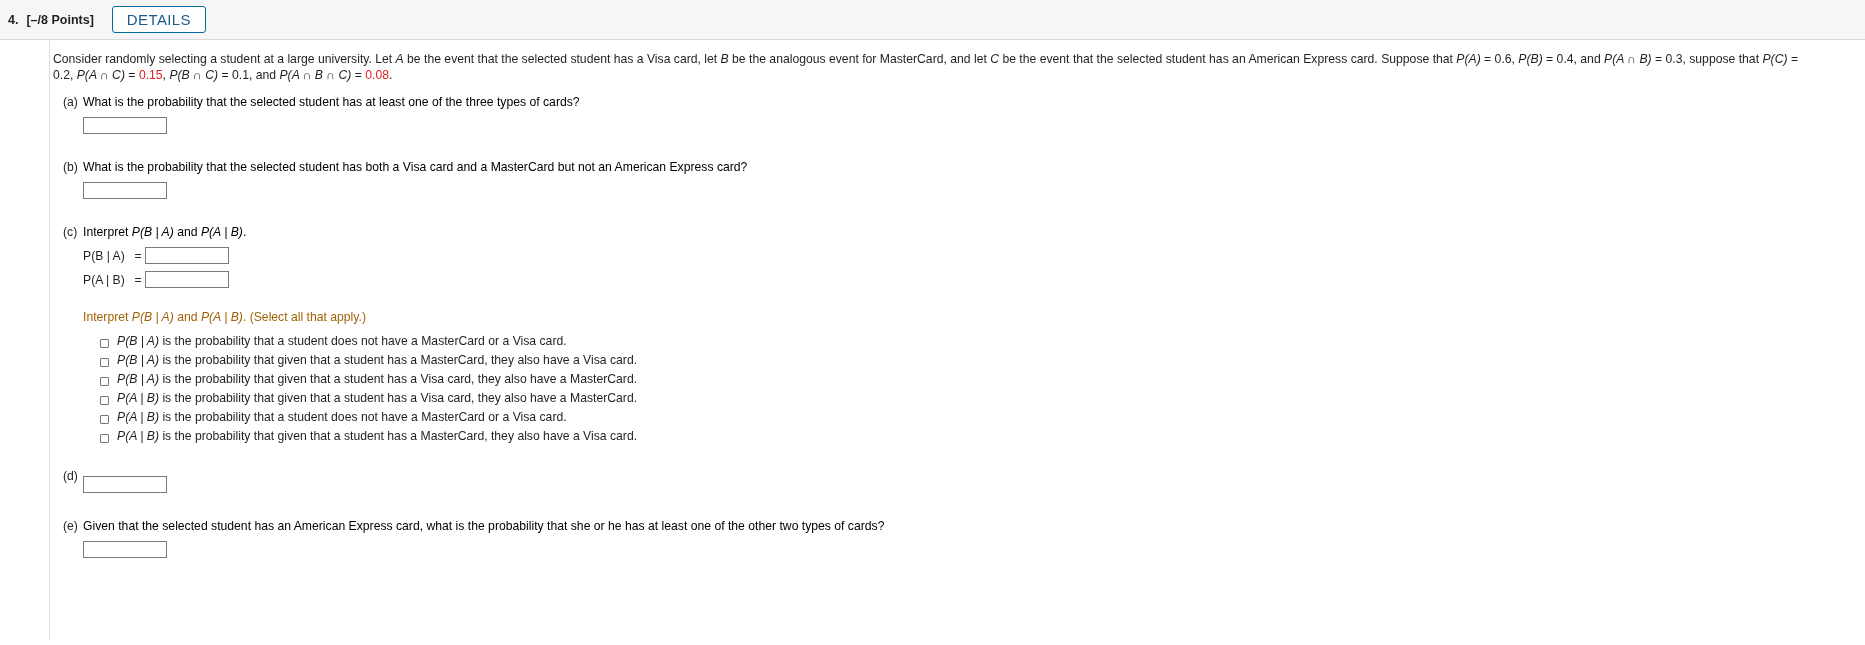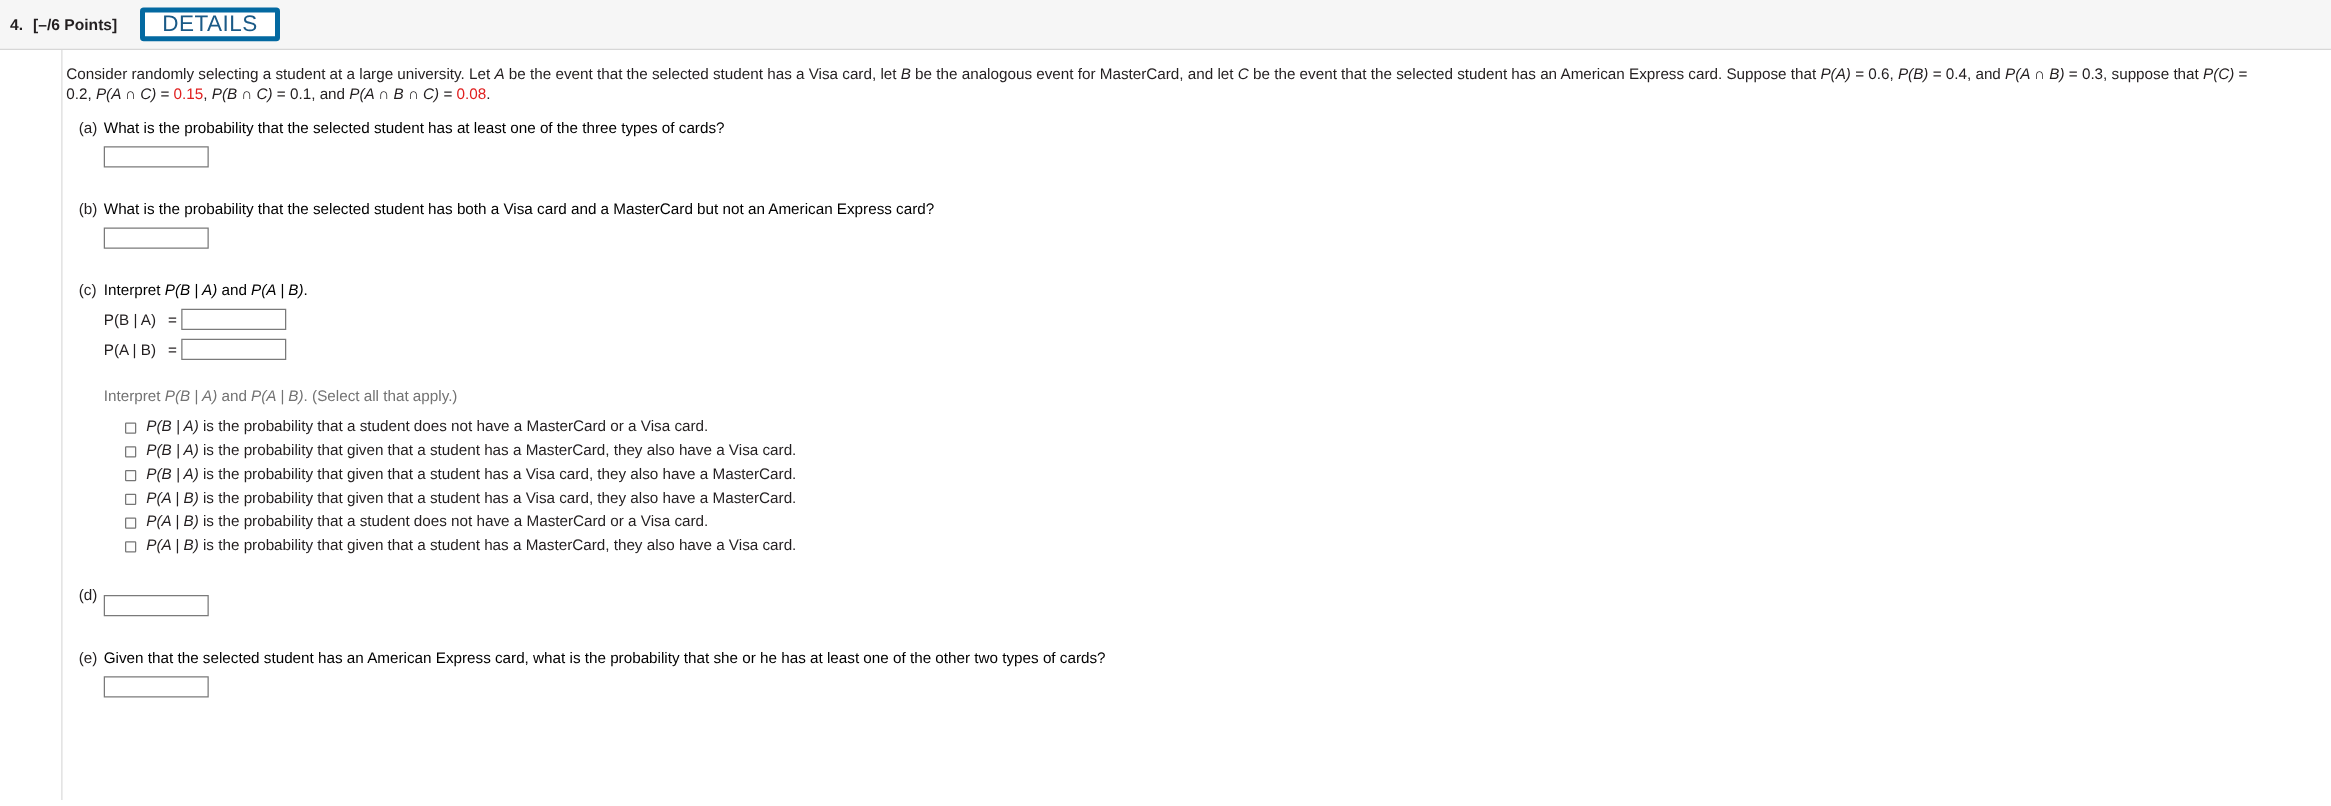--- a/index.html
+++ b/index.html
@@ -41,24 +41,24 @@
     font-size: 12.5px;
     font-weight: bold;
     color: #231f20;
     margin-left: 8px;
     white-space: nowrap;
   }
   .btn {
     display: inline-flex;
     align-items: center;
     justify-content: center;
-    border: 4px solid #0369a1;
+    border: 1px solid #0369a1;
     background: #ffffff;
     color: #1a5a87;
-    font-size: 18px;
+    font-size: 15px;
     letter-spacing: .4px;
     border-radius: 3px;
     height: 27px;
     padding: 0 14px;
     cursor: pointer;
     font-family: "Liberation Sans", sans-serif;
     white-space: nowrap;
   }
   .btn-details { margin-left: 18px; }
   .qheader-right {
@@ -161,28 +161,28 @@
     padding: 0 2px;
     font-size: 12px;
     font-family: "Liberation Sans", sans-serif;
     outline: none;
     box-sizing: content-box;
   }
 
   .interpret {
     font-size: 12.2px;
     margin-top: 22px;
-    color: #737373;
+    color: #a16207;
   }
   .choices {
     margin-top: 10px;
   }
   .choice {
     display: flex;
-    align-items: center;
+    align-items: flex-end;
     margin-top: 5px;
     padding-left: 17px;
   }
   .choice:first-child { margin-top: 0; }
   .cbox {
     width: 9px;
     height: 9px;
     border: 1px solid #767676;
     background: #fdfdfd;
     margin-top: 2px;
@@ -197,21 +197,21 @@
     line-height: 14px;
     color: #231f20;
   }
 </style>
 </head>
 <body>
 
 <div class="qheader">
   <div class="qheader-left">
     <span class="q-number">4.</span>
-    <span class="q-points">[–/6 Points]</span>
+    <span class="q-points">[–/8 Points]</span>
     <button class="btn btn-details">DETAILS</button>
   </div>
 </div>
 
 <div class="qbody">
   <div class="rail"></div>
 
   <div class="content">
 
     <p class="statement"><span>Consider randomly selecting a student at a large university. Let </span><i class="it">A</i><span> be the event that the selected student has a Visa card, let </span><i class="it">B</i><span> be the analogous event for MasterCard, and let </span><i class="it">C</i><span> be the event that the selected student has an American Express card. Suppose that </span><i class="it">P(A)</i><span> = 0.6, </span><i class="it">P(B)</i><span> = 0.4, and </span><i class="it">P(A ∩ B)</i><span> = 0.3, suppose that </span><i class="it">P(C)</i><span> = 0.2, </span><i class="it">P(A ∩ C)</i><span> = </span><span class="red">0.15</span><span>, </span><i class="it">P(B ∩ C)</i><span> = 0.1, and </span><i class="it">P(A ∩ B ∩ C)</i><span> = </span><span class="red">0.08</span><span>.</span></p>

